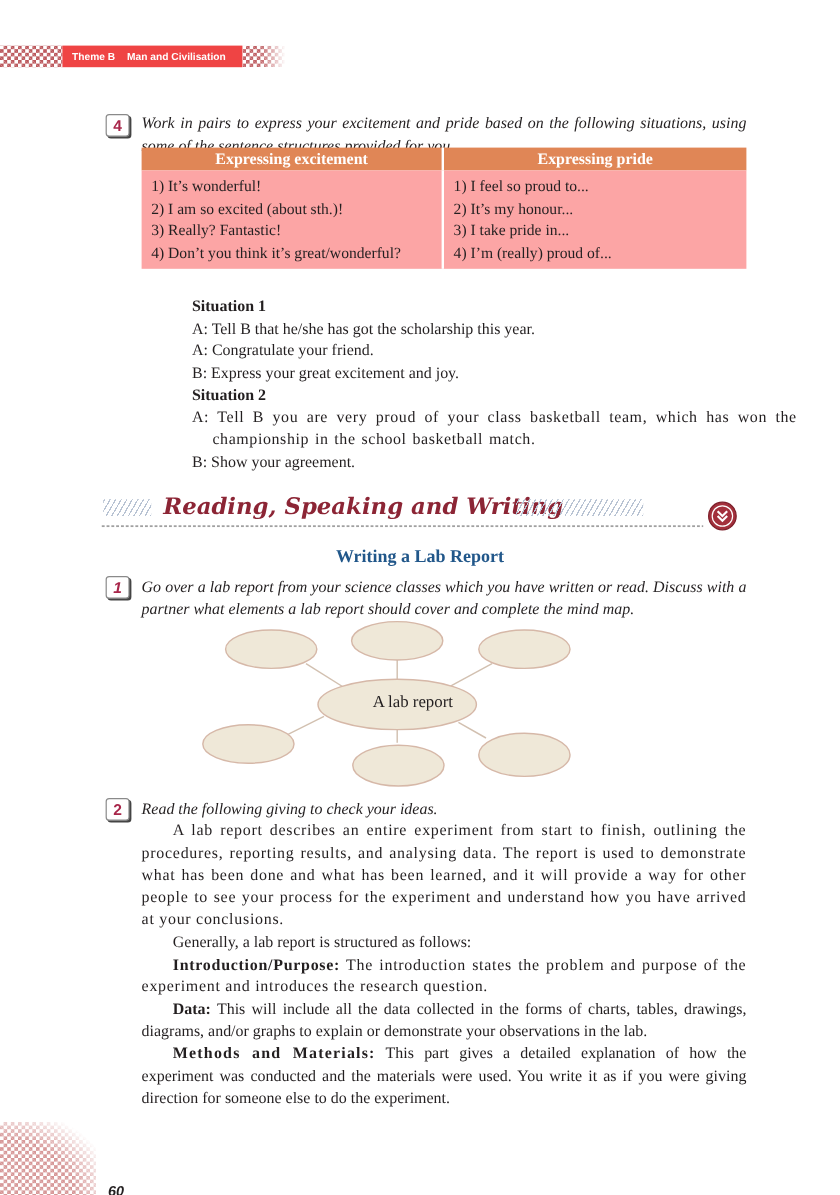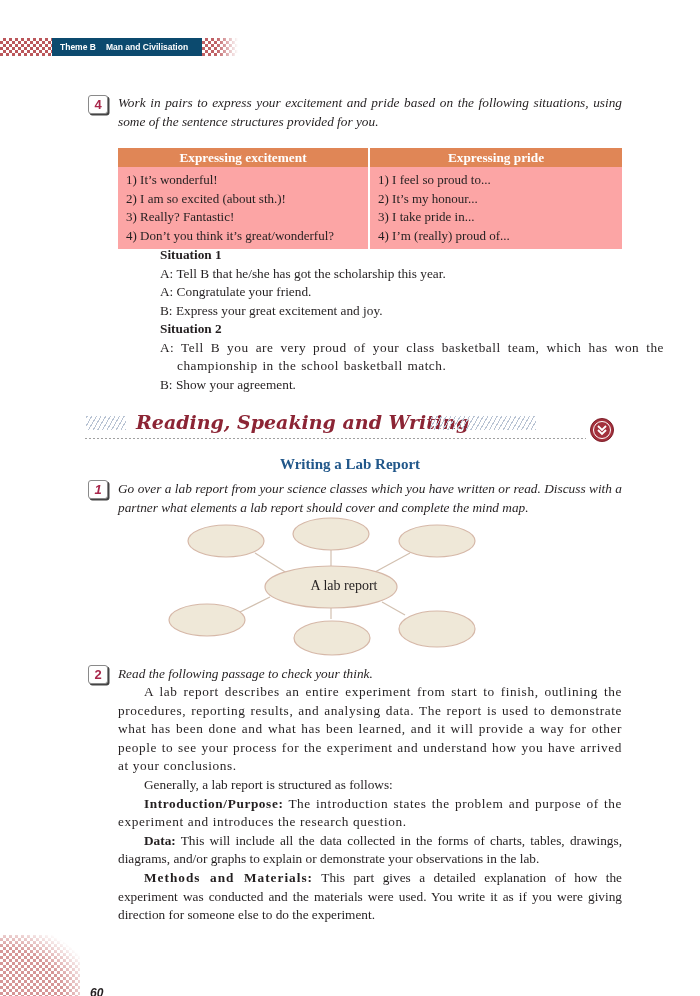--- a/index.html
+++ b/index.html
@@ -16,21 +16,21 @@
     left: 0; top: 38px; width: 52px; height: 18px;
     background-image:
       linear-gradient(45deg, #b03a3f 25%, transparent 25%, transparent 75%, #b03a3f 75%),
       linear-gradient(45deg, #b03a3f 25%, transparent 25%, transparent 75%, #b03a3f 75%);
     background-size: 6px 6px;
     background-position: 0 0, 3px 3px;
     opacity: 0.85;
   }
   .theme-band {
     left: 52px; top: 38px; width: 150px; height: 18px;
-    background: #0c4a6e; color: #fff;
+    background: #ef4444; color: #fff;
     font-family: "Liberation Sans", "DejaVu Sans", sans-serif;
     font-size: 8.5px; font-weight: bold; line-height: 18px;
     padding-left: 8px; box-sizing: border-box; white-space: nowrap;
   }
   .theme-band .sep { display: inline-block; width: 10px; }
   .checker-right {
     left: 202px; top: 38px; width: 36px; height: 18px;
     background-image:
       linear-gradient(45deg, #b03a3f 25%, transparent 25%, transparent 75%, #b03a3f 75%),
       linear-gradient(45deg, #b03a3f 25%, transparent 25%, transparent 75%, #b03a3f 75%);
@@ -51,21 +51,21 @@
   }
   .badge.it { font-style: italic; }
 
   .instr {
     font-style: italic; font-size: 13.3px; line-height: 19px;
     text-align: justify;
   }
 
   
   .expr-table {
-    left: 118px; top: 148px; width: 504px; border-collapse: collapse;
+    left: 118px; top: 123px; width: 504px; border-collapse: collapse;
     font-size: 13px;
   }
   .expr-table th {
     background: #e08656; color: #fff; font-weight: bold; height: 19px;
     font-size: 13.3px; padding: 0; border-right: 2px solid #fff;
   }
   .expr-table th:last-child { border-right: none; }
   .expr-table td {
     background: #fca5a5; vertical-align: top; padding: 4px 8px 4px 8px;
     line-height: 18.5px; border-right: 2px solid #fff;
@@ -206,21 +206,21 @@
     <ellipse cx="277" cy="26" rx="38" ry="16"></ellipse>
     <ellipse cx="171" cy="72" rx="66" ry="21"></ellipse>
     <ellipse cx="47" cy="105" rx="38" ry="16"></ellipse>
     <ellipse cx="172" cy="123" rx="38" ry="17"></ellipse>
     <ellipse cx="277" cy="114" rx="38" ry="18"></ellipse>
   </g>
 </svg>
 <div class="abs" style="left:278px; top:578px; width:132px; text-align:center; font-size:14px;">A lab report</div>
 
 <div class="abs badge" style="left:88px; top:665px;">2</div>
-<div class="abs instr" style="left:118px; top:664px; width:504px;">Read the following passage to check your think.</div>
+<div class="abs instr" style="left:118px; top:664px; width:504px;">Read the following giving to check your ideas.</div>
 
 <div class="abs para" style="left:118px; top:683px; width:504px;">
   <div class="indent spaced">A lab report describes an entire experiment from start to finish, outlining the procedures, reporting results, and analysing data. The report is used to demonstrate what has been done and what has been learned, and it will provide a way for other people to see your process for the experiment and understand how you have arrived at your conclusions.</div>
   <div class="indent">Generally, a lab report is structured as follows:</div>
   <div class="indent spaced"><b>Introduction/Purpose:</b><span> The introduction states the problem and purpose of the experiment and introduces the research question.</span></div>
   <div class="indent"><b>Data:</b><span> This will include all the data collected in the forms of charts, tables, drawings, diagrams, and/or graphs to explain or demonstrate your observations in the lab.</span></div>
   <div class="indent"><b style="letter-spacing:1px;">Methods and Materials:</b><span> This part gives a detailed explanation of how the experiment was conducted and the materials were used. You write it as if you were giving direction for someone else to do the experiment.</span></div>
 </div>
 
 <div class="abs checker-bottom"></div>

